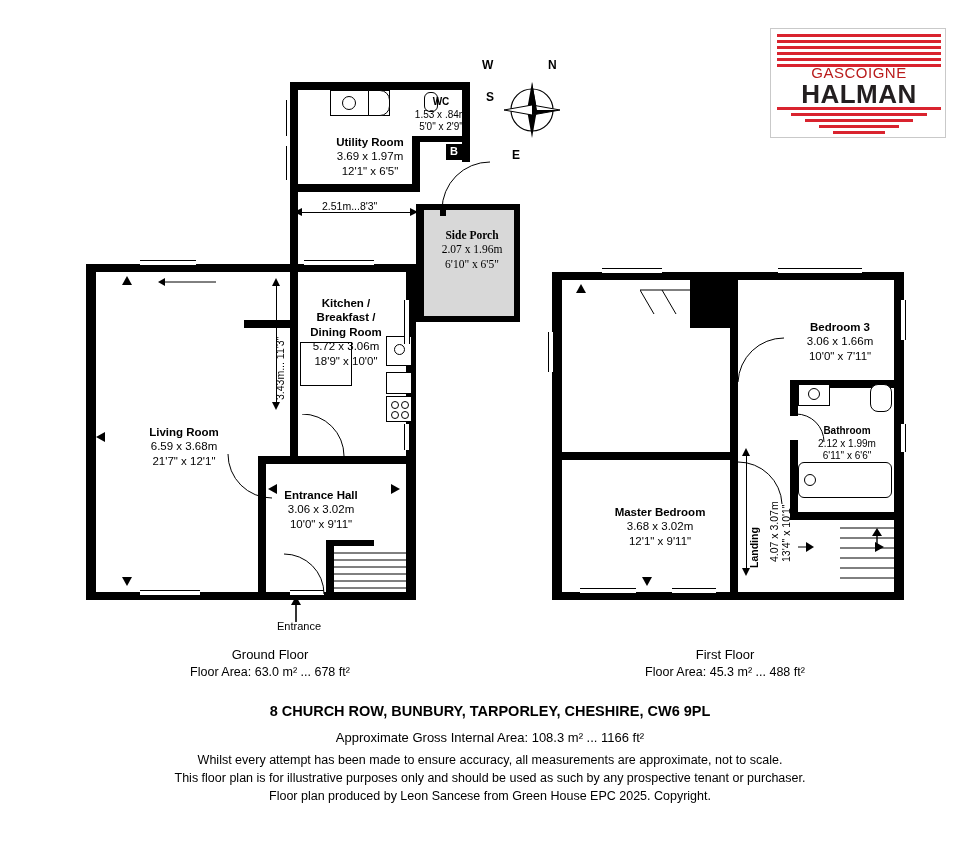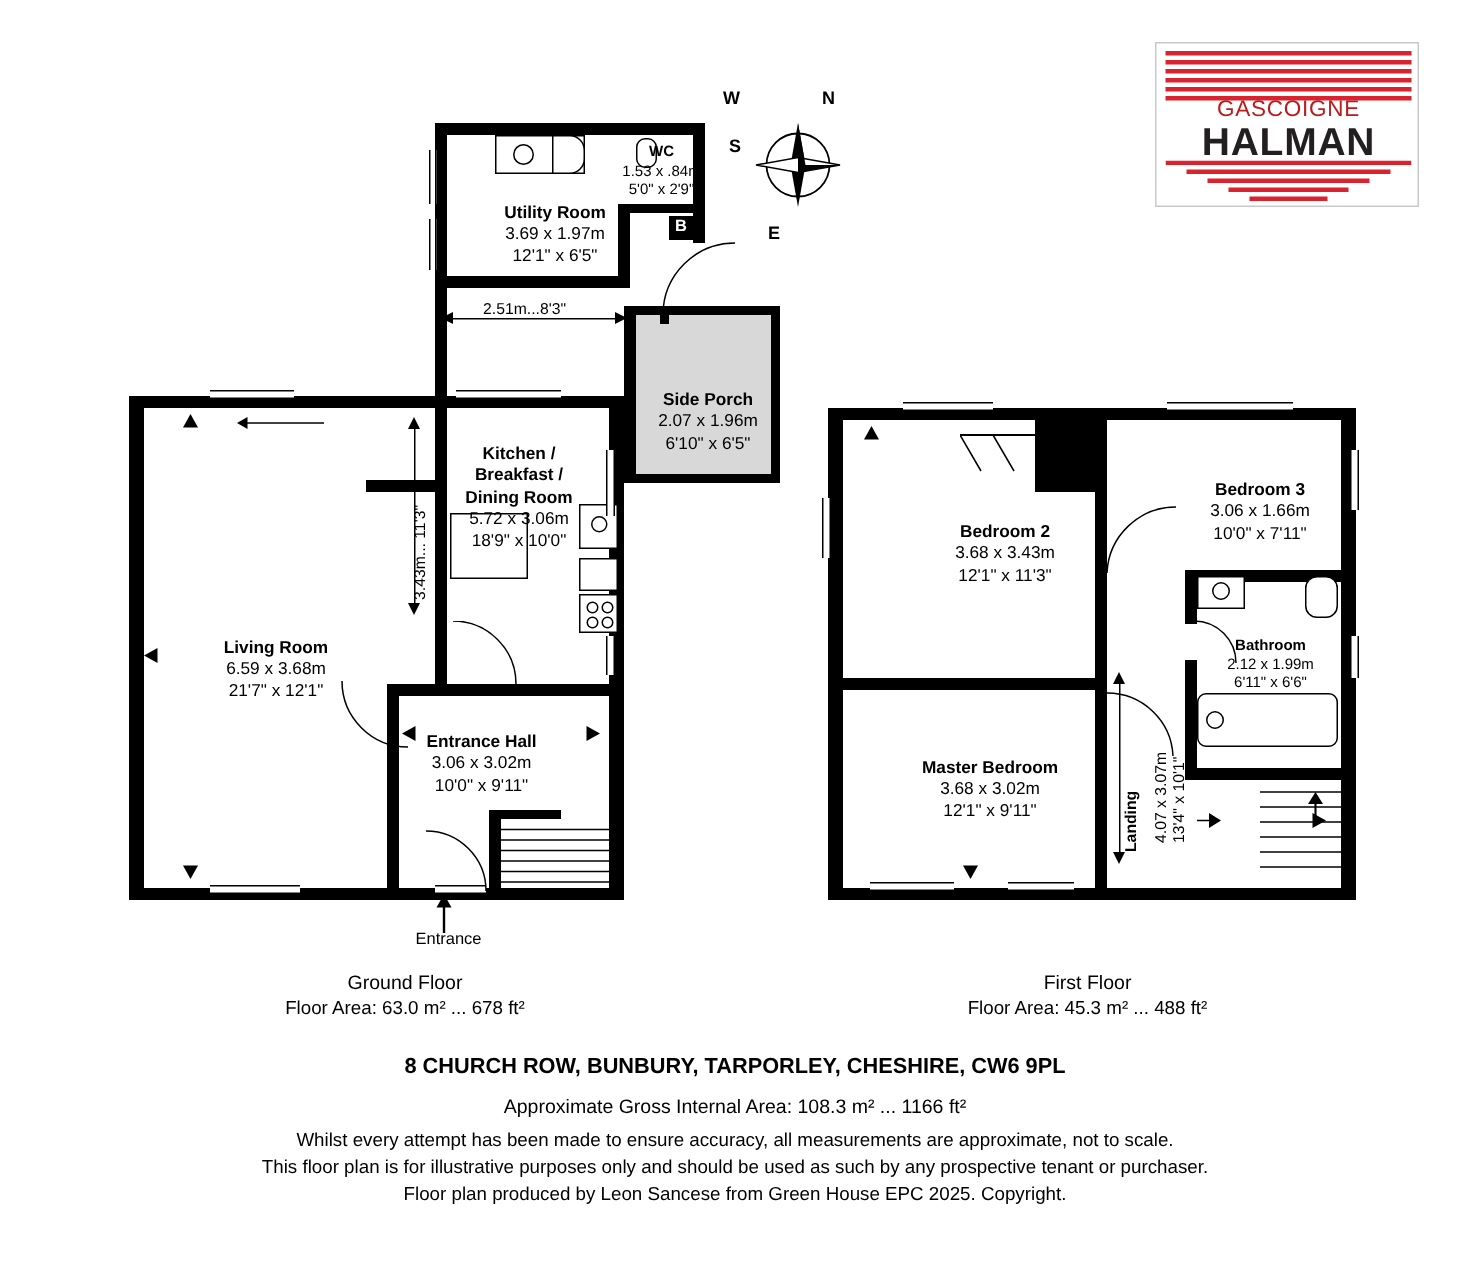--- a/index.html
+++ b/index.html
@@ -123,21 +123,21 @@
       <div>WC</div>
       <div class="dims">1.53 x .84m</div>
       <div class="dims">5'0" x 2'9"</div>
     </div>
 
     <div class="hatch" style="left:424px;top:210px;width:96px;height:106px;"></div>
     <div class="wall" style="left:416px;top:204px;width:8px;height:118px;"></div>
     <div class="wall" style="left:416px;top:204px;width:104px;height:6px;"></div>
     <div class="wall" style="left:514px;top:204px;width:6px;height:118px;"></div>
     <div class="wall" style="left:416px;top:316px;width:104px;height:6px;"></div>
-    <div class="room-label" style="left:424px;top:260px;width:96px;">
+    <div class="room-label" style="left:424px;top:228px;width:96px;font-family:Liberation Serif, serif;">
       <div>Side Porch</div>
       <div class="dims">2.07 x 1.96m</div>
       <div class="dims">6'10" x 6'5"</div>
     </div>
 
     <svg class="abs" style="left:440px;top:160px;" width="80" height="56">
       <path d="M2,50 A48,48 0 0 1 50,2" fill="none" stroke="#000" stroke-width="1"></path>
       <rect x="0" y="46" width="6" height="10" fill="#000"></rect>
     </svg>
 
@@ -309,25 +309,20 @@
     <svg class="abs" style="left:196px;top:336px;" width="54" height="48">
       <path d="M2,46 A46,46 0 0 1 48,2" fill="none" stroke="#000" stroke-width="1"></path>
     </svg>
     <svg class="abs" style="left:196px;top:460px;" width="50" height="46">
       <path d="M2,2 A44,44 0 0 1 46,44" fill="none" stroke="#000" stroke-width="1"></path>
     </svg>
     <svg class="abs" style="left:254px;top:412px;" width="34" height="32">
       <path d="M2,2 A28,28 0 0 1 30,30" fill="none" stroke="#000" stroke-width="1"></path>
     </svg>
 
-    <div class="room-label" style="left:60px;top:348px;width:140px;">
-      <div>Bedroom 2</div>
-      <div class="dims">3.68 x 3.43m</div>
-      <div class="dims">12'1" x 11'3"</div>
-    </div>
     <div class="room-label" style="left:230px;top:320px;width:140px;">
       <div>Bedroom 3</div>
       <div class="dims">3.06 x 1.66m</div>
       <div class="dims">10'0" x 7'11"</div>
     </div>
     <div class="room-label tiny" style="left:258px;top:425px;width:98px;">
       <div>Bathroom</div>
       <div class="dims">2.12 x 1.99m</div>
       <div class="dims">6'11" x 6'6"</div>
     </div>

